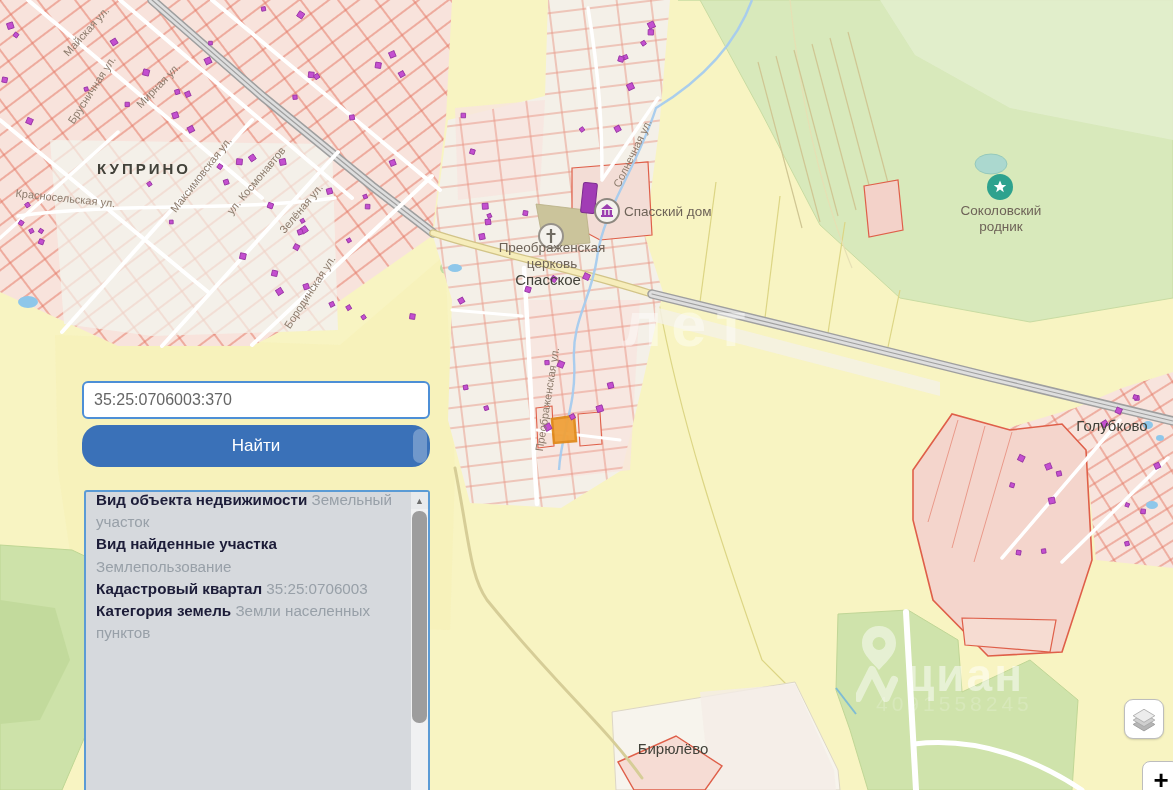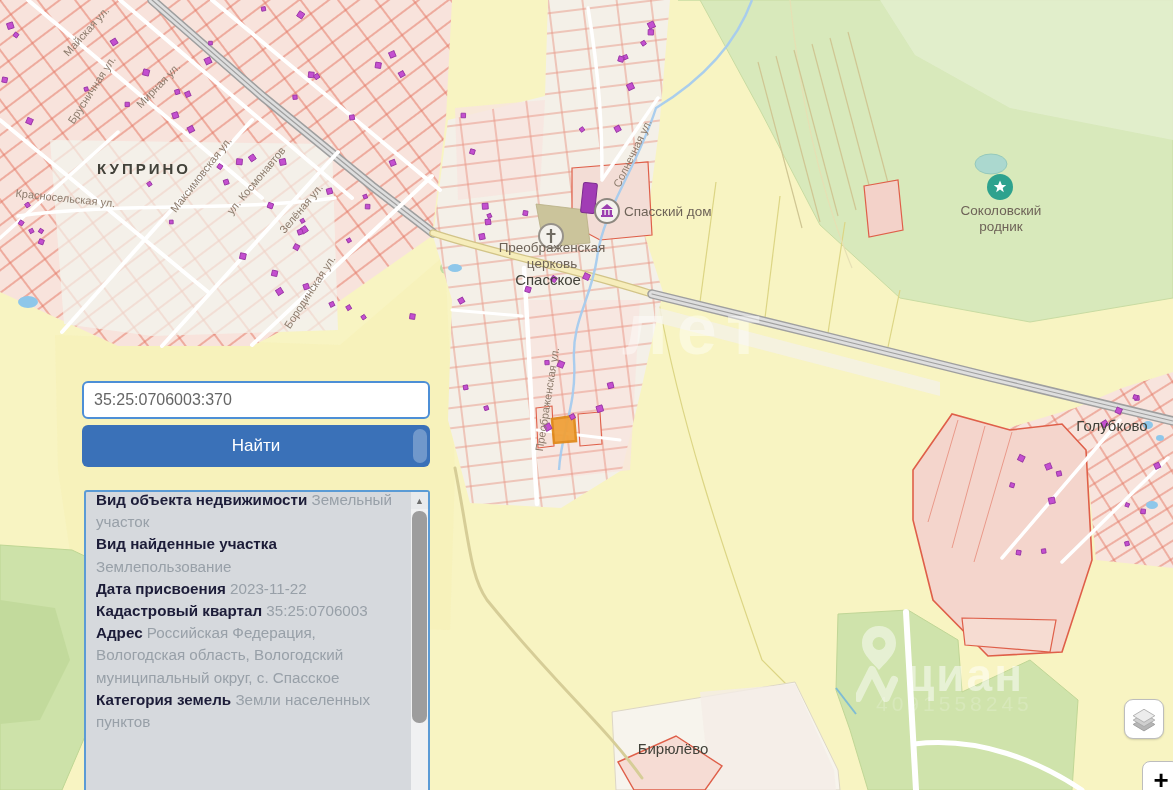--- a/index.html
+++ b/index.html
@@ -3,21 +3,21 @@
 <meta charset="utf-8">
 <style>
   html,body{margin:0;padding:0;background:#e8e8e8;}
   *{box-sizing:border-box;font-family:"Liberation Sans","DejaVu Sans",sans-serif;}
   .stage{position:relative;width:1173px;height:790px;overflow:hidden;background:#f8f4c2;}
   .stage svg text{user-select:none;}
 
   
   .search-input{position:absolute;left:82px;top:381px;width:348px;height:38px;border:2px solid #4d8fd6;
     border-radius:6px;background:#fff;padding:0 10px;font-size:16px;color:#666;outline:none;z-index:20;}
-  .find-btn{position:absolute;left:82px;top:425px;width:348px;height:42px;background:#3a71b8;border-radius:6px;
+  .find-btn{position:absolute;left:82px;top:425px;width:348px;height:42px;background:#3a71b8;border-radius:18px;
     display:flex;align-items:center;justify-content:center;color:#fff;font-size:17px;cursor:pointer;z-index:20;}
   .btn-scroll{position:absolute;left:413px;top:429px;width:14px;height:34px;border-radius:7px;
     background:rgba(255,255,255,.28);z-index:21;}
   .panel{position:absolute;left:84px;top:490px;width:346px;height:330px;background:#d6d9dd;
     border:2px solid #5b9bd5;border-radius:3px;overflow:hidden;z-index:20;}
   .panel-content{margin:-9px 0 0 0;padding:6px 26px 6px 10px;font-size:15.2px;line-height:22.2px;}
   .panel-content p{margin:0;}
   .back-link{font-weight:700;color:#152c47;cursor:pointer;}
   .row b{color:#1c1c38;font-weight:700;}
   .row span{color:#98a0a8;}
@@ -27,21 +27,21 @@
   .sb-thumb{position:absolute;left:1px;top:19px;width:15px;height:212px;border-radius:7px;background:#9d9d9d;cursor:pointer;}
 
   .layers-btn{position:absolute;left:1124px;top:699px;width:40px;height:40px;background:#fff;border:1px solid #bdbdbd;
     border-radius:9px;display:flex;align-items:center;justify-content:center;cursor:pointer;z-index:20;
     box-shadow:0 1px 2px rgba(0,0,0,.15);}
   .zoom-btn{position:absolute;left:1142px;top:761px;width:38px;height:38px;background:#fff;border:1px solid #bdbdbd;
     border-radius:8px;display:flex;align-items:center;justify-content:center;font-size:26px;font-weight:700;color:#000;
     cursor:pointer;z-index:20;}
 
   
-  .wm-let{position:absolute;left:622px;top:288px;font-size:72px;font-weight:700;letter-spacing:10px;
+  .wm-let{position:absolute;left:622px;top:288px;font-size:63px;font-weight:700;letter-spacing:10px;
     color:rgba(255,255,255,.42);z-index:10;pointer-events:none;}
   .wm-cian{position:absolute;left:906px;top:648px;font-size:46px;font-weight:700;letter-spacing:2px;
     color:rgba(255,255,255,.5);z-index:10;pointer-events:none;}
   .wm-num{position:absolute;left:876px;top:692px;font-size:21px;font-weight:400;letter-spacing:4px;
     color:rgba(255,255,255,.18);z-index:10;pointer-events:none;}
   .wm-pin{position:absolute;left:856px;top:624px;z-index:10;pointer-events:none;opacity:.48;}
 
   
   .bld rect{fill:#c44fd0;stroke:#9a37a5;stroke-width:.9;}
   .street-lbl{font-size:11px;fill:#8c7b6c;}
@@ -345,23 +345,21 @@
   <input class="search-input" type="text" value="35:25:0706003:370" style="">
   <div class="find-btn">
     <span>Найти</span>
   </div>
   <div class="btn-scroll"></div>
 
   <div class="panel">
     <div class="panel-content">
       <p class="row"><b>Вид объекта недвижимости</b> <span>Земельный участок</span></p>
       <p class="row"><b>Вид найденные участка</b> <span>Землепользование</span></p>
-      <p class="row"><b>Дата присвоения</b> <span>2023-11-22</span></p>
       <p class="row"><b>Кадастровый квартал</b> <span>35:25:0706003</span></p>
-      <p class="row"><b>Адрес</b> <span>Российская Федерация, Вологодская область, Вологодский муниципальный округ, с. Спасское</span></p>
       <p class="row"><b>Категория земель</b> <span>Земли населенных пунктов</span></p>
 
     </div>
     <div class="sb">
       <div class="sb-up">▲</div>
       <div class="sb-thumb"></div>
     </div>
   </div>
 
   <div class="layers-btn">

